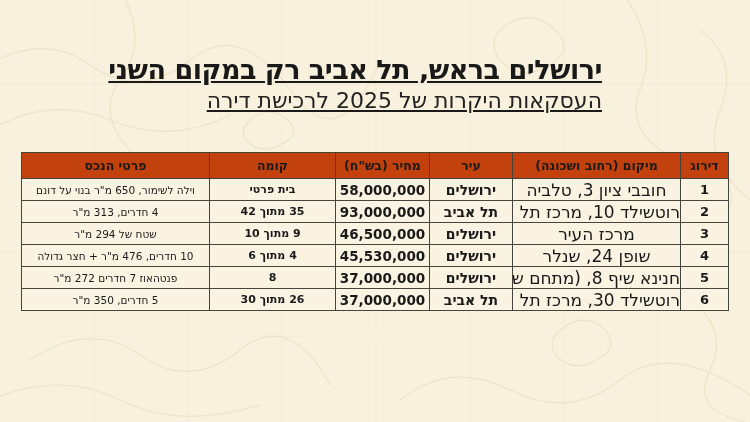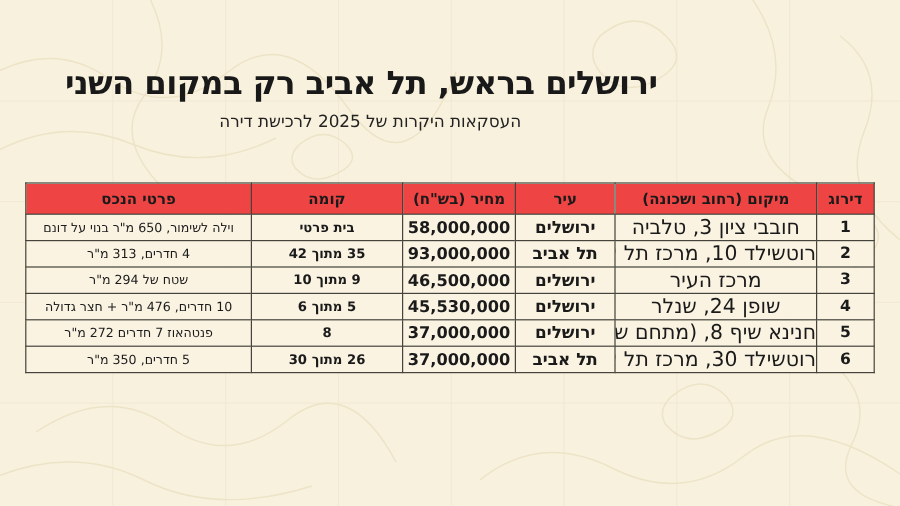--- a/index.html
+++ b/index.html
@@ -16,33 +16,34 @@
     position: absolute;
     top: 0; left: 0;
     width: 750px; height: 422px;
     pointer-events: none;
   }
   .header-block {
     position: absolute;
     top: 54px;
     left: 0;
     width: 602px;
-    text-align: center;
+    text-align: right;
+    text-decoration: underline;
   }
   .page-title {
     font-size: 27px;
     font-weight: bold;
     line-height: 1.15;
     letter-spacing: -0.5px;
     color: #191919;
   }
   .page-subtitle {
-    font-size: 14px;
+    font-size: 22px;
     font-weight: normal;
-    margin-top: 9px;
+    margin-top: 3px;
     color: #222222;
     padding-left: 15px;
   }
   table.deals {
     position: absolute;
     top: 152px;
     right: 21px;
     width: 707px;
     border-collapse: collapse;
     table-layout: fixed;
@@ -51,21 +52,21 @@
   table.deals th, table.deals td {
     border: 1px solid #45443C;
     text-align: center;
     vertical-align: middle;
     overflow: hidden;
     white-space: nowrap;
   }
   table.deals thead tr { height: 26px; }
   table.deals tbody tr { height: 22px; }
   table.deals th {
-    background: #ef4444;
+    background: #c2410c;
     font-size: 12.5px;
     font-weight: bold;
   }
   table.deals td { background: #FAF3E2; }
   td.c-rank   { font-size: 13px;   font-weight: bold; }
   td.c-loc    { font-size: 17px;   font-weight: normal; }
   td.c-city   { font-size: 14px; font-weight: bold; }
   td.c-price  { font-size: 13.5px; font-weight: bold; direction: ltr; }
   td.c-floor  { font-size: 11px;   font-weight: bold; }
   td.c-detail { font-size: 10.5px; font-weight: normal; }
@@ -150,21 +151,21 @@
       <td class="c-city">ירושלים</td>
       <td class="c-price">46,500,000</td>
       <td class="c-floor">9 מתוך 10</td>
       <td class="c-detail">שטח של 294 מ"ר</td>
     </tr>
     <tr>
       <td class="c-rank">4</td>
       <td class="c-loc">שופן 24, שנלר</td>
       <td class="c-city">ירושלים</td>
       <td class="c-price">45,530,000</td>
-      <td class="c-floor">5 מתוך 6</td>
+      <td class="c-floor">4 מתוך 6</td>
       <td class="c-detail">10 חדרים, 476 מ"ר + חצר גדולה</td>
     </tr>
     <tr>
       <td class="c-rank">5</td>
       <td class="c-loc">חנינא שיף 8, (מתחם שנלר, גאולה)</td>
       <td class="c-city">ירושלים</td>
       <td class="c-price">37,000,000</td>
       <td class="c-floor">8</td>
       <td class="c-detail">פנטהאוז 7 חדרים 272 מ"ר</td>
     </tr>

